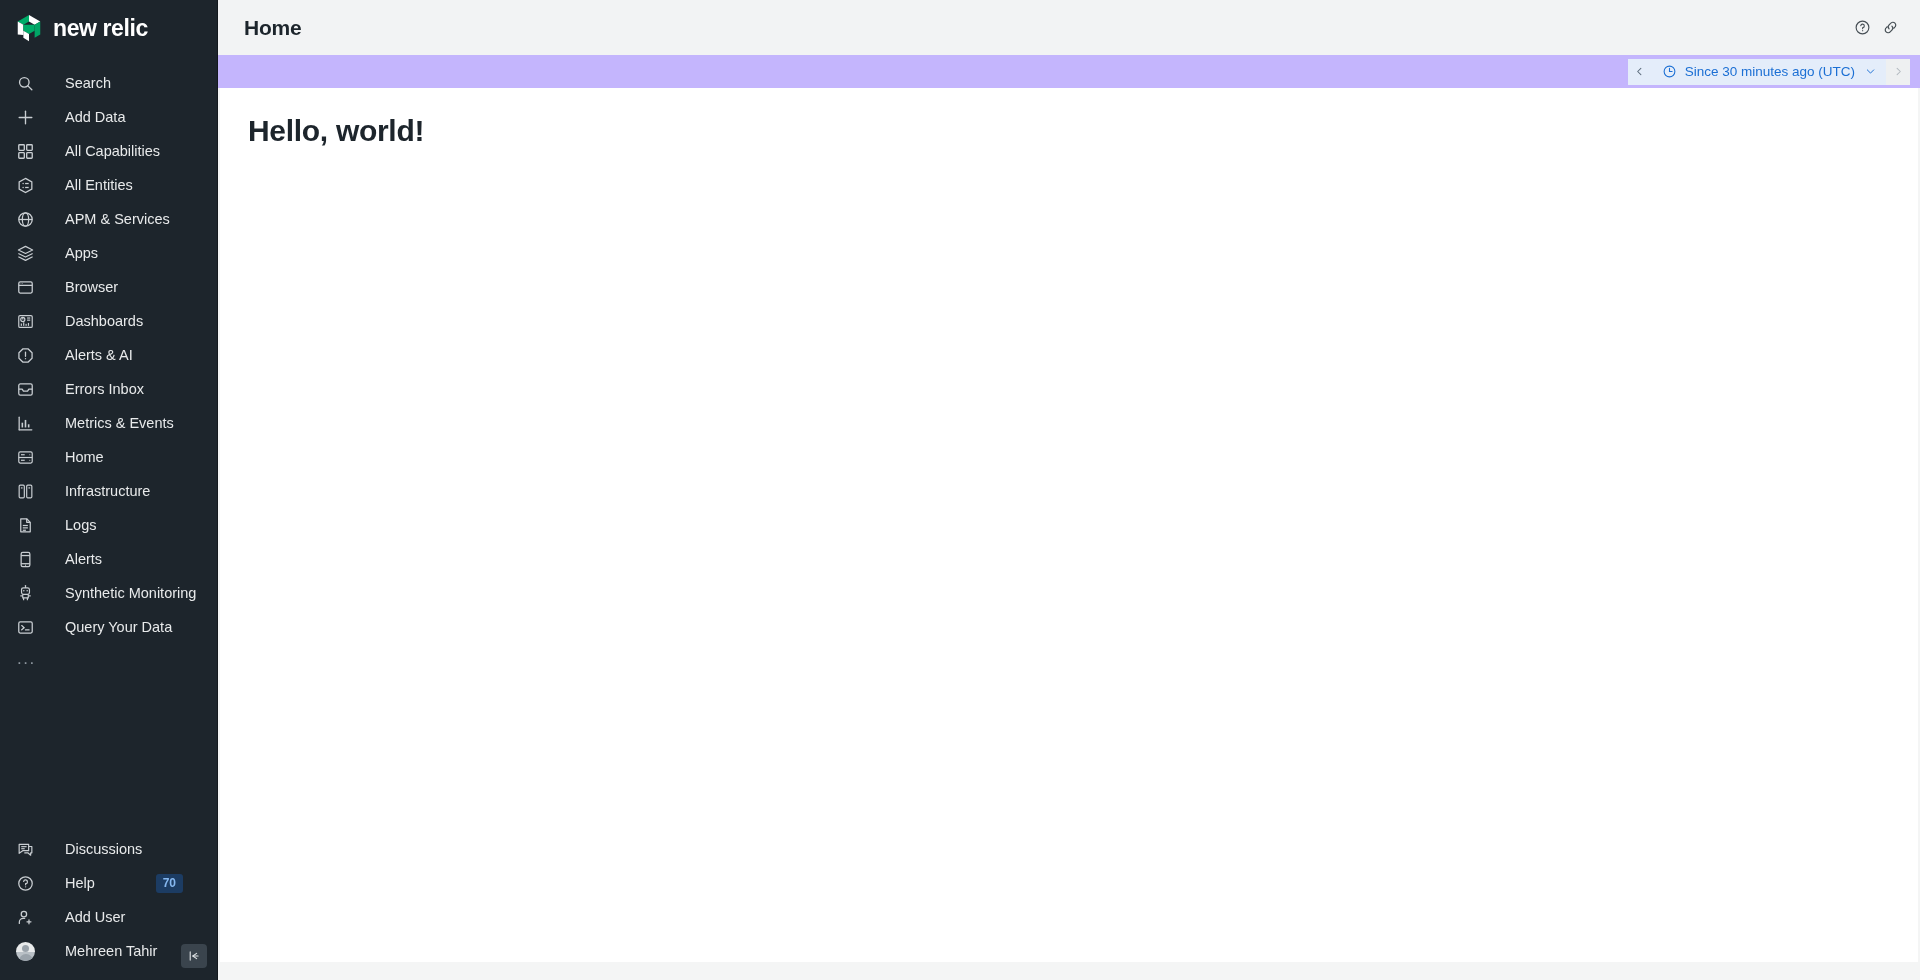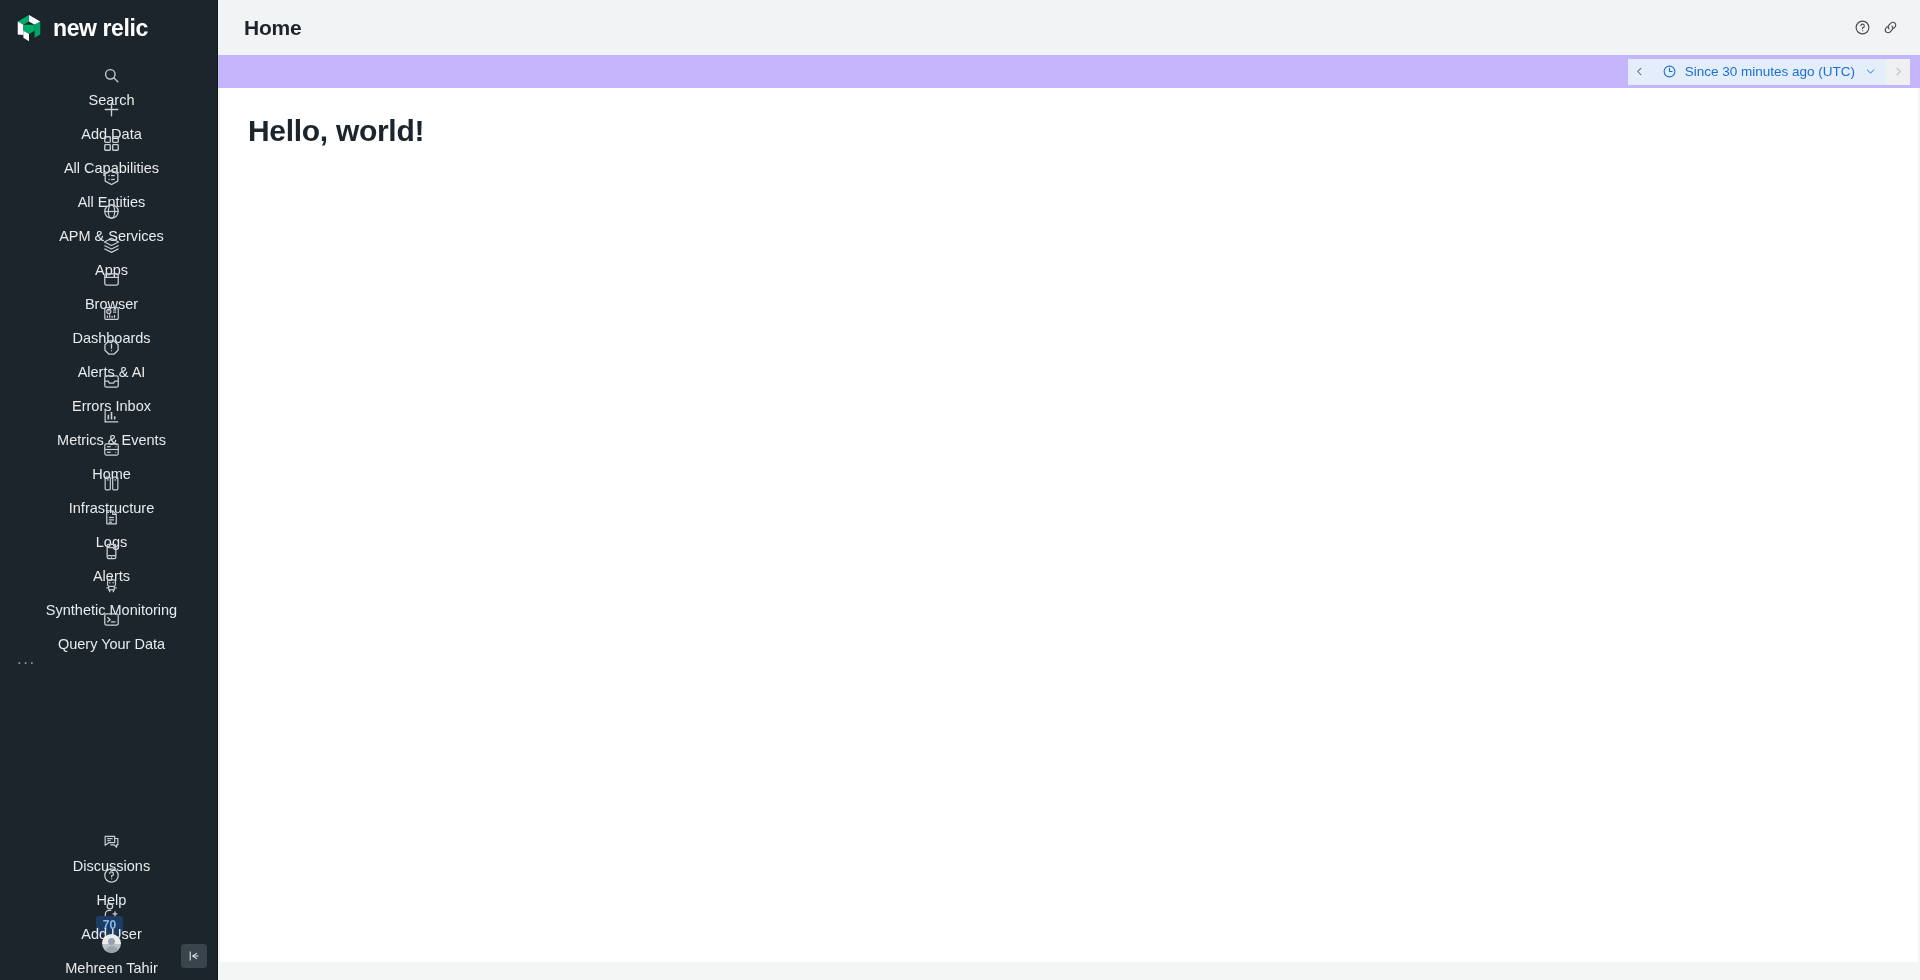--- a/index.html
+++ b/index.html
@@ -51,29 +51,28 @@
   .nav-main {
     padding-top: 10px;
     display: flex;
     flex-direction: column;
   }
 
   .nav-item {
     height: 34px;
     display: flex;
     align-items: center;
-    gap: 8px;
+    gap: 30px;
     padding: 0 10px 0 16px;
     cursor: pointer;
     color: #e8eaeb;
     font-size: 14.5px;
     line-height: 1;
     white-space: nowrap;
     position: relative;
-    flex-direction: column;
   }
   .nav-item .ico {
     width: 19px;
     height: 19px;
     flex: 0 0 19px;
     display: flex;
     align-items: center;
     justify-content: center;
     color: #c9ced2;
   }
@@ -101,21 +100,21 @@
   }
 
   .badge {
     background: #1c3c63;
     color: #86b8f0;
     font-size: 12px;
     font-weight: 600;
     border-radius: 3px;
     padding: 2px 7px;
     line-height: 15px;
-    margin-right: 4px;
+    margin-right: 24px;
   }
 
   .avatar {
     width: 19px;
     height: 19px;
     border-radius: 50%;
     background: linear-gradient(#e9ebec 55%, #b9c0c6 55%);
     flex: 0 0 19px;
     position: relative;
     overflow: hidden;

